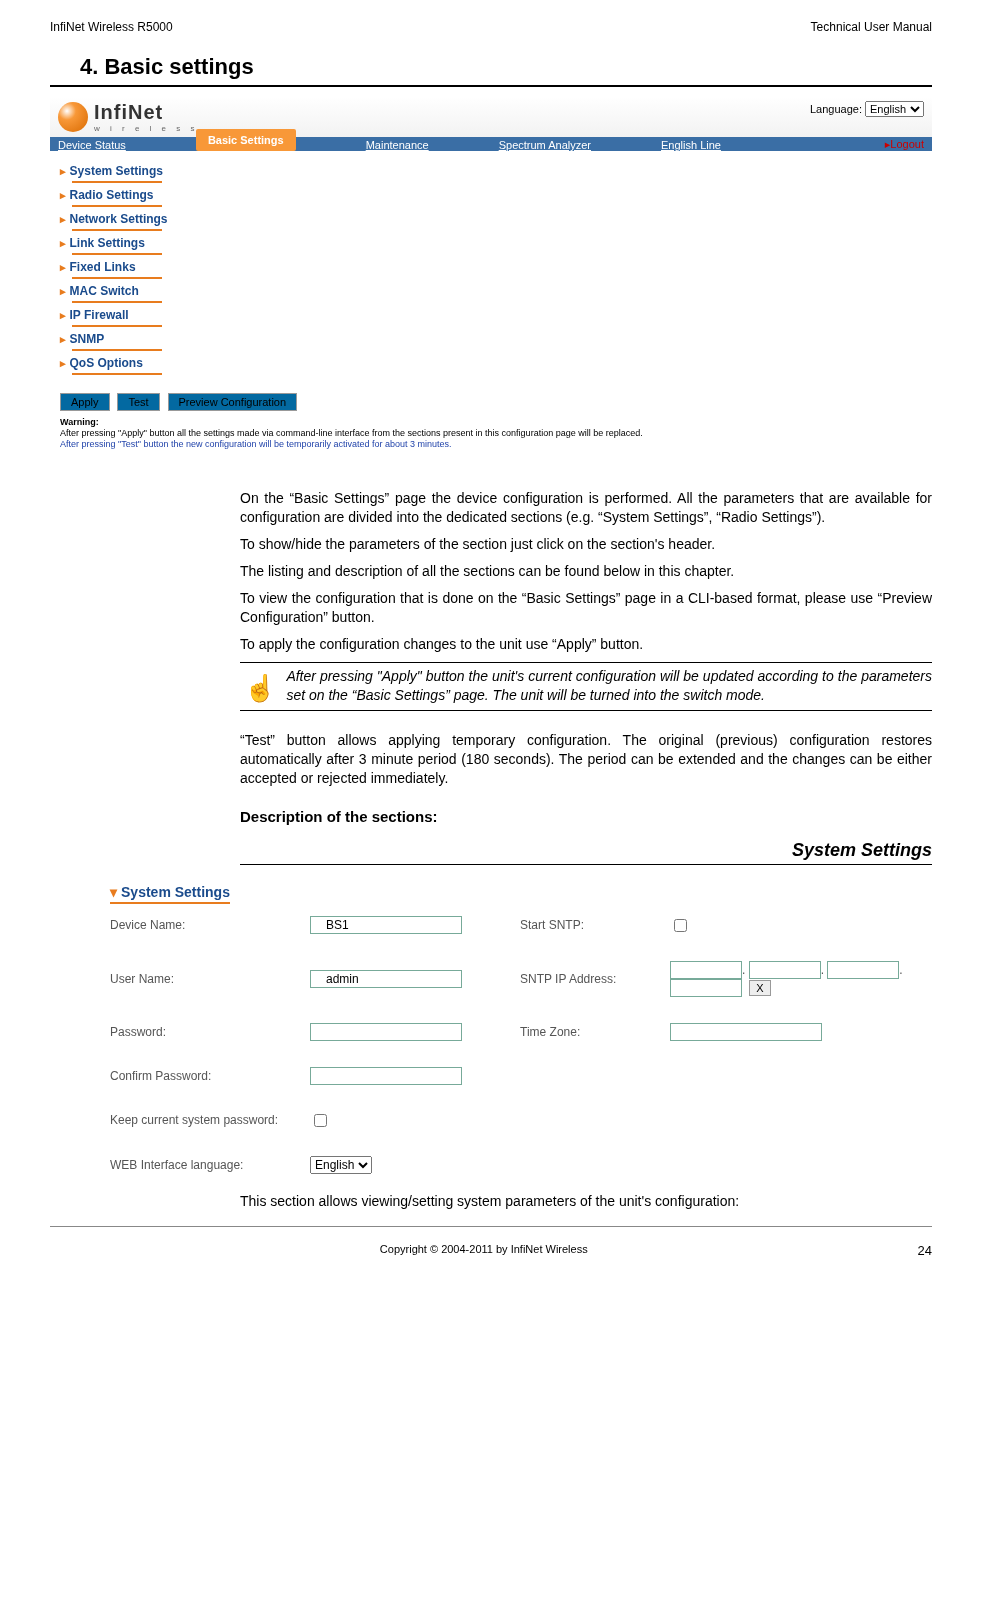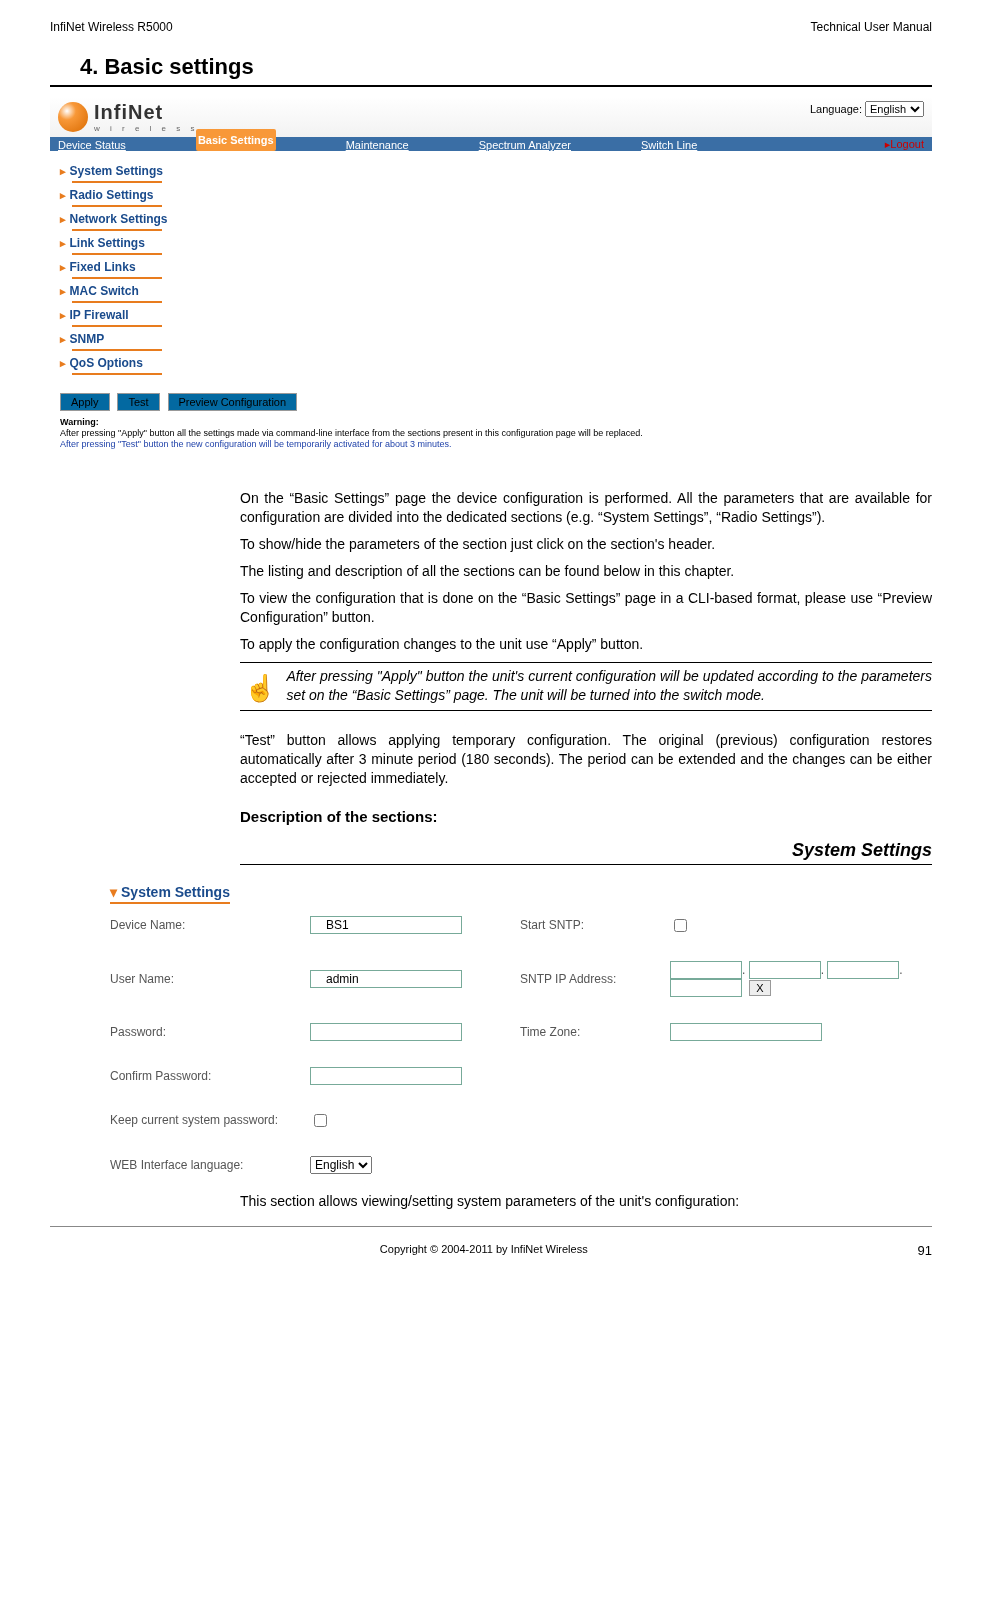--- a/index.html
+++ b/index.html
@@ -61,21 +61,21 @@
   }
   .nav-item {
     color:#fff;
     font-size:11px;
     text-decoration:underline;
     margin-right:70px;
   }
   .nav-item.active {
     background:#f89838;
     color:#fff;
-    padding:5px 2px;
+    padding:5px 12px;
     text-decoration:none;
     font-weight:bold;
     border-radius:2px;
   }
   .logout {
     margin-left:auto;
     color:#c00;
     font-size:11px;
   }
   .side-list { padding:10px; }
@@ -193,21 +193,21 @@
     <div class="lang">
       <span>Language:</span>
       <select><option>English</option></select>
     </div>
   </div>
   <div class="navbar">
     <span class="nav-item">Device Status</span>
     <span class="nav-item active">Basic Settings</span>
     <span class="nav-item">Maintenance</span>
     <span class="nav-item">Spectrum Analyzer</span>
-    <span class="nav-item">Switch Line</span>
+    <span class="nav-item">English Line</span>
     <span class="logout">▸Logout</span>
   </div>
   <div class="side-list">
     <div class="side-item">
         <span class="caret">▸</span>
         <span>System Settings</span>
       </div>
       <div class="side-underline"></div>
     <div class="side-item">
         <span class="caret">▸</span>
@@ -333,15 +333,15 @@
 </div>
 
 <div class="body-text">
   <p>This section allows viewing/setting system parameters of the unit's configuration:</p>
 </div>
 
 <div class="footer">
   <div class="footer-row">
     <span></span>
     <span>Copyright © 2004-2011 by InfiNet Wireless</span>
-    <span class="pagenum">91</span>
+    <span class="pagenum">24</span>
   </div>
 </div>
 
 </body></html>

